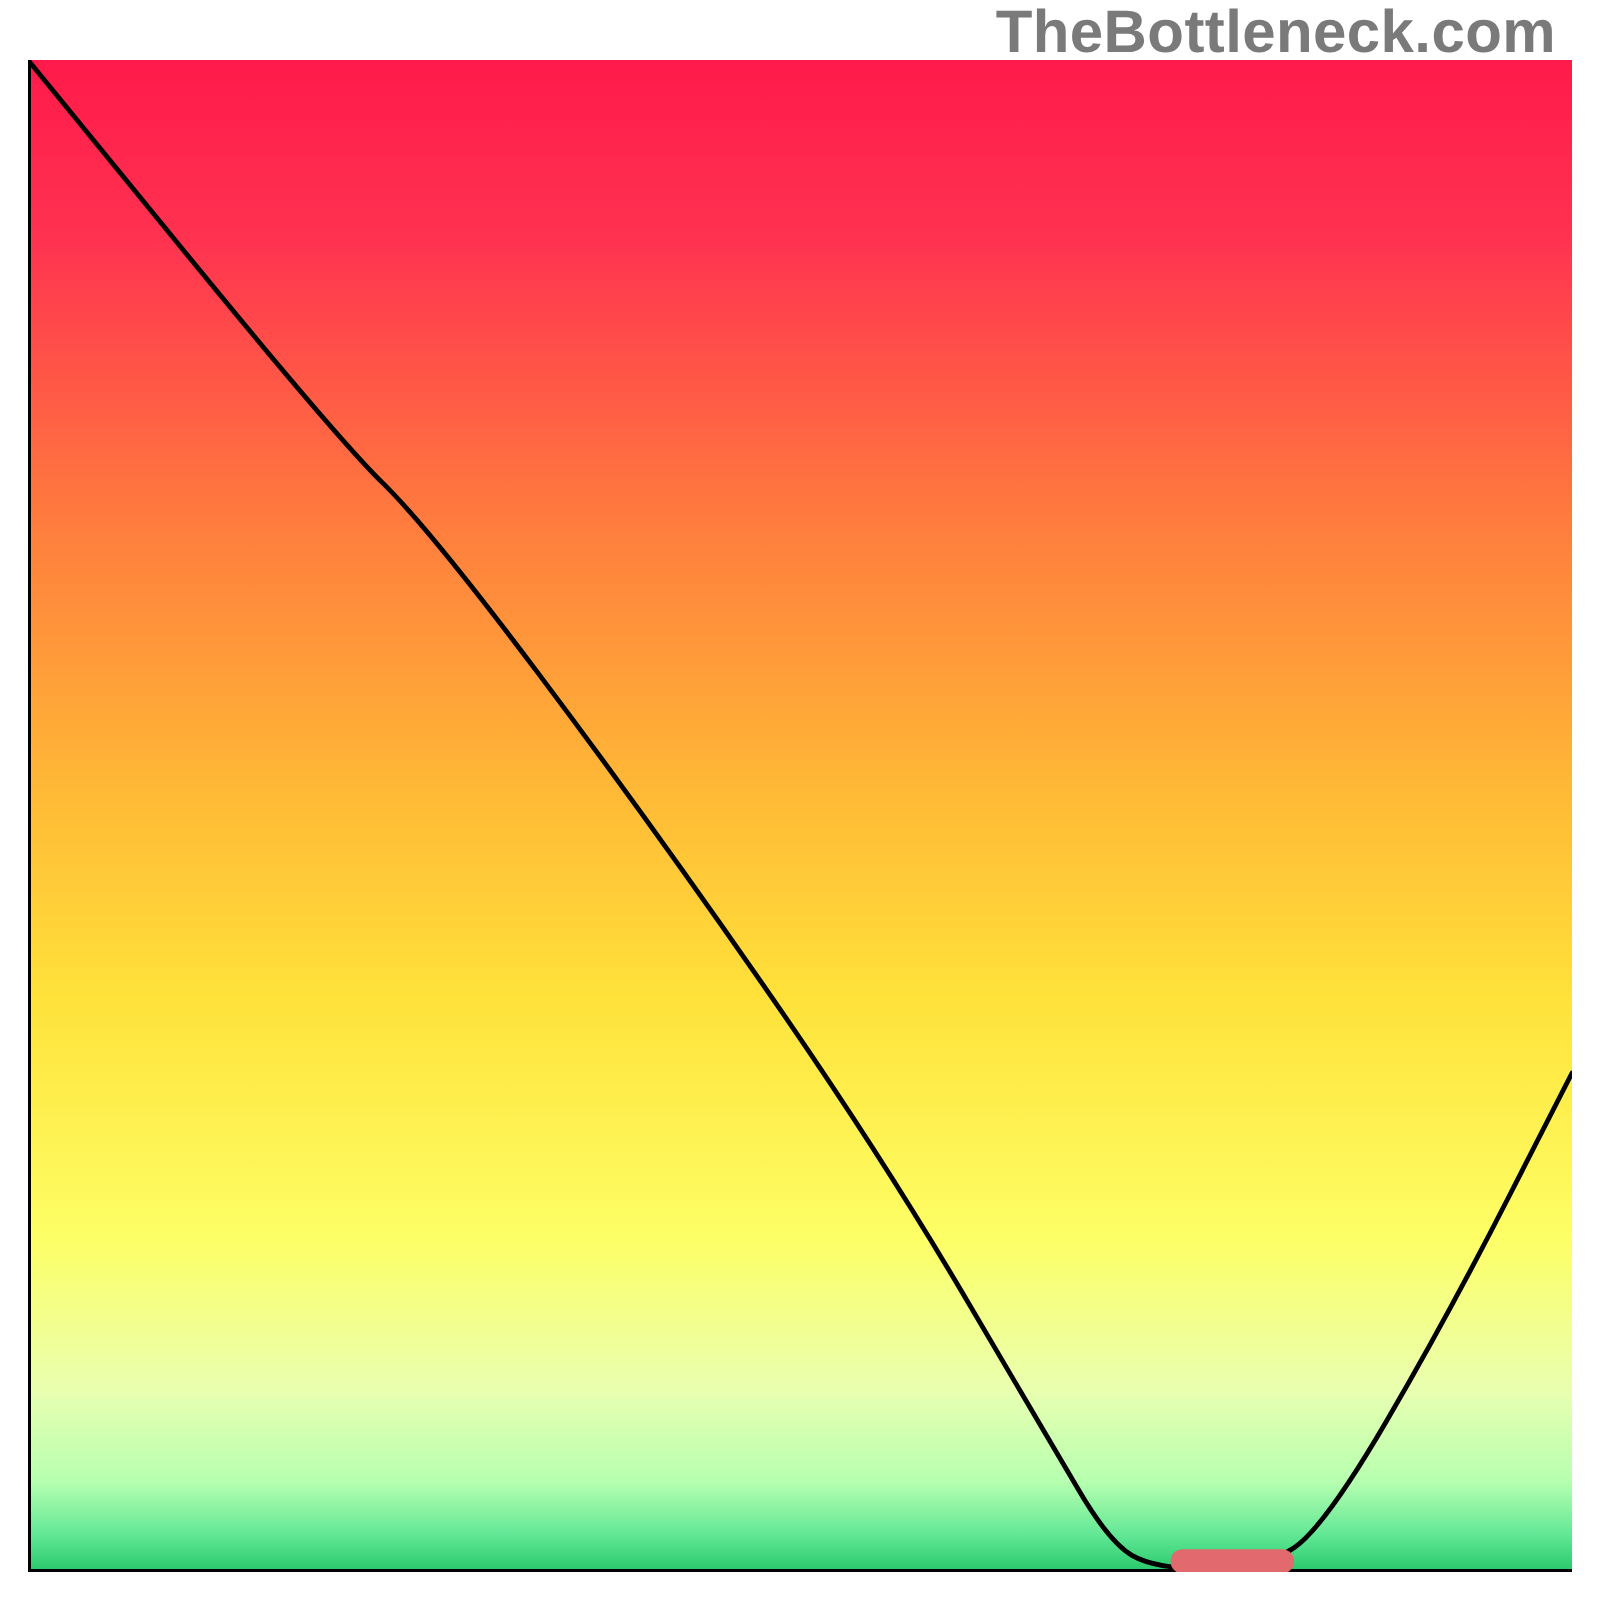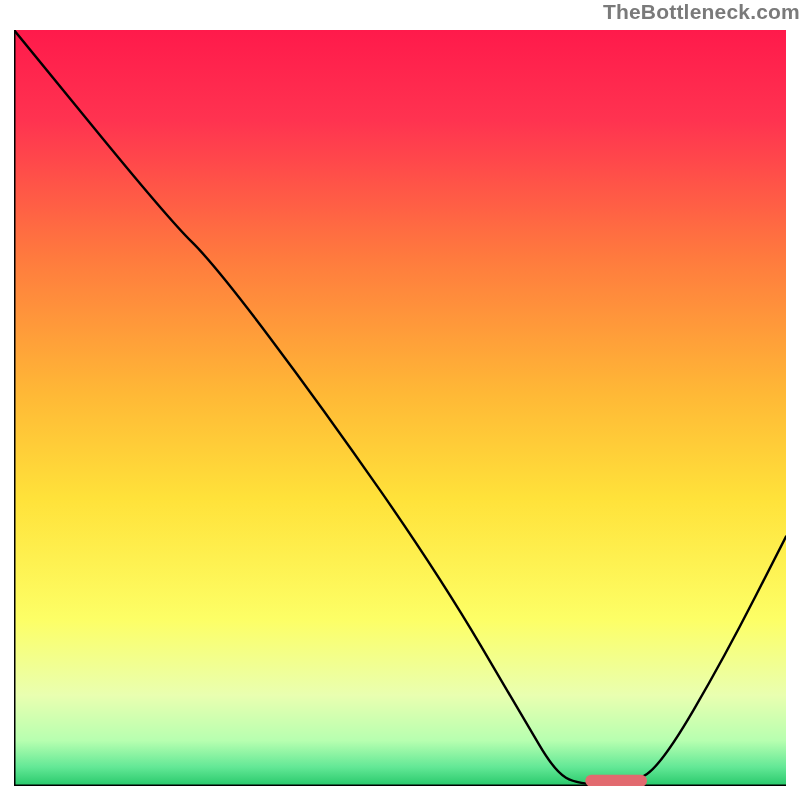--- a/index.html
+++ b/index.html
@@ -12,22 +12,22 @@
     overflow: hidden;
   }
   .wrap {
     position: relative;
     width: 800px;
     height: 800px;
   }
   .watermark {
     position: absolute;
     top: 0px;
-    right: 0;
-    font-size: 21px;
+    right: 22px;
+    font-size: 30px;
     font-weight: 600;
     color: #7a7a7a;
     letter-spacing: 0.2px;
   }
   .plot {
     position: absolute;
     left: 14px;
     top: 30px;
     width: 772px;
     height: 756px;

